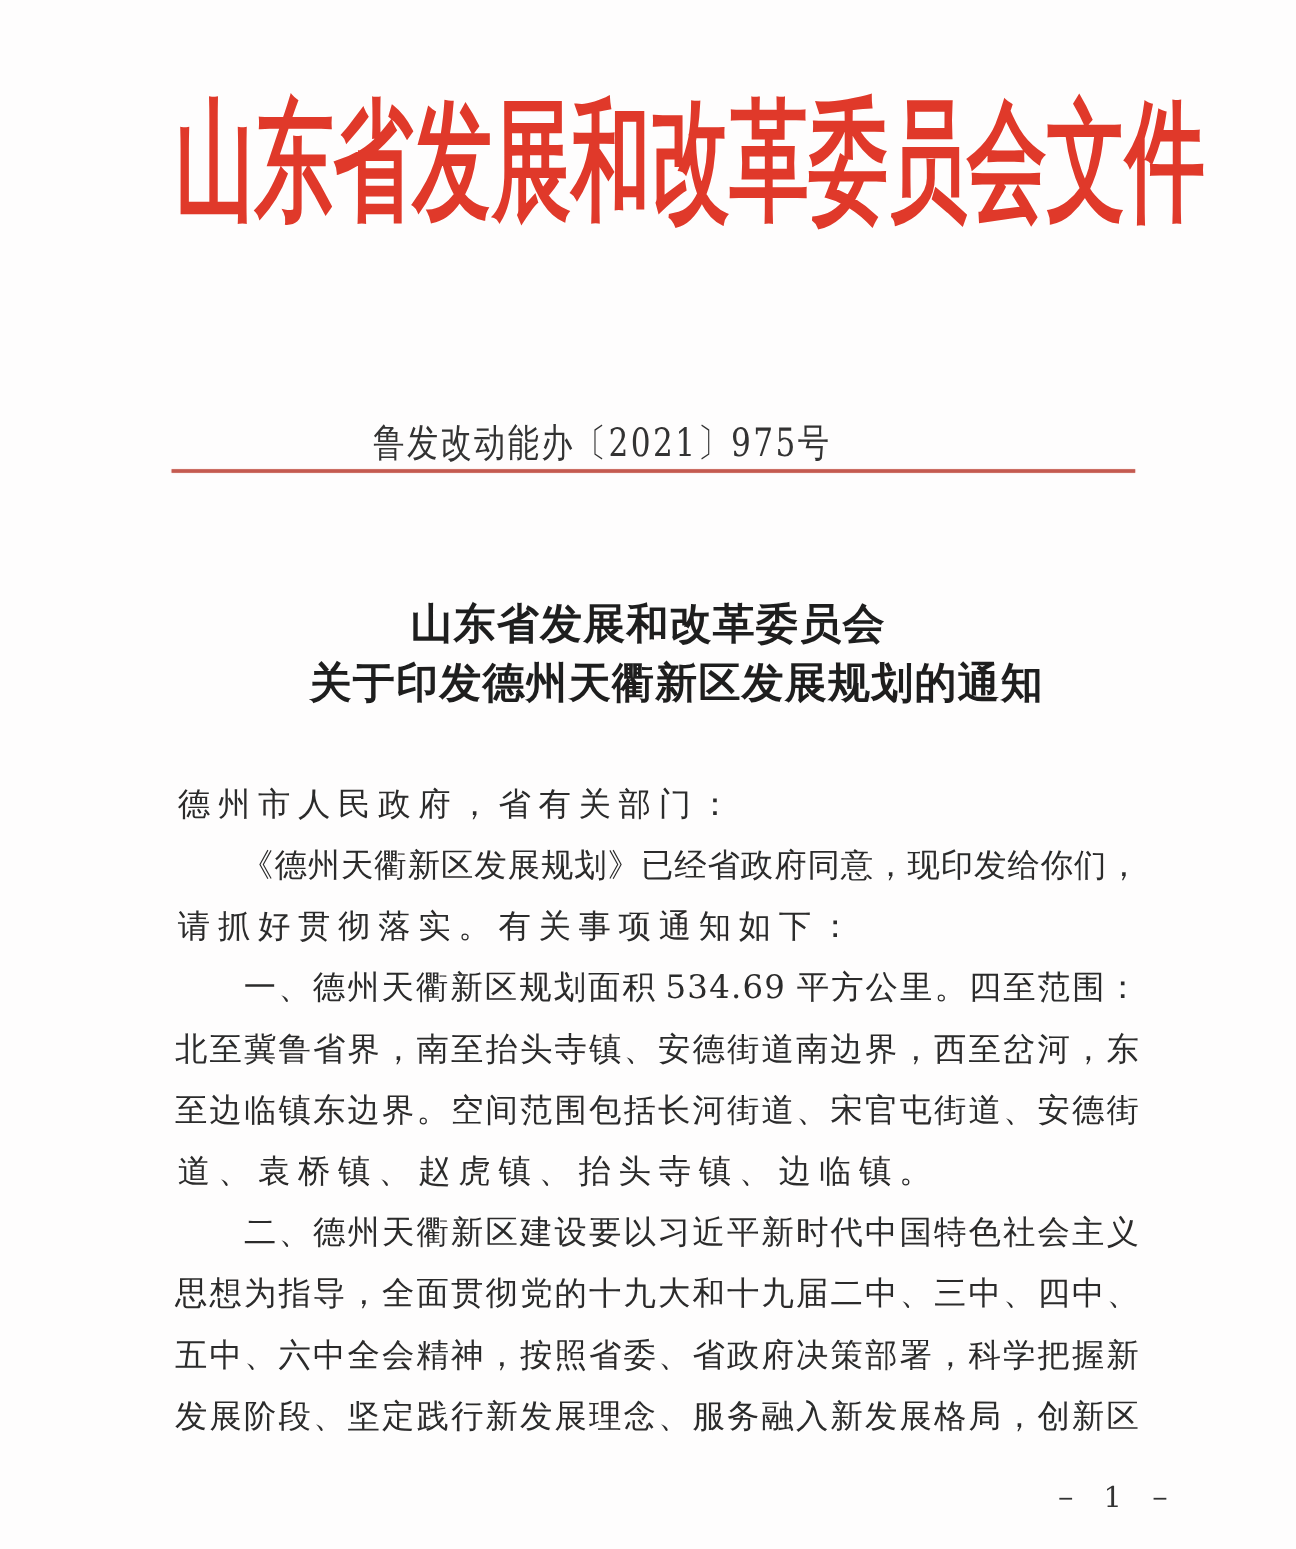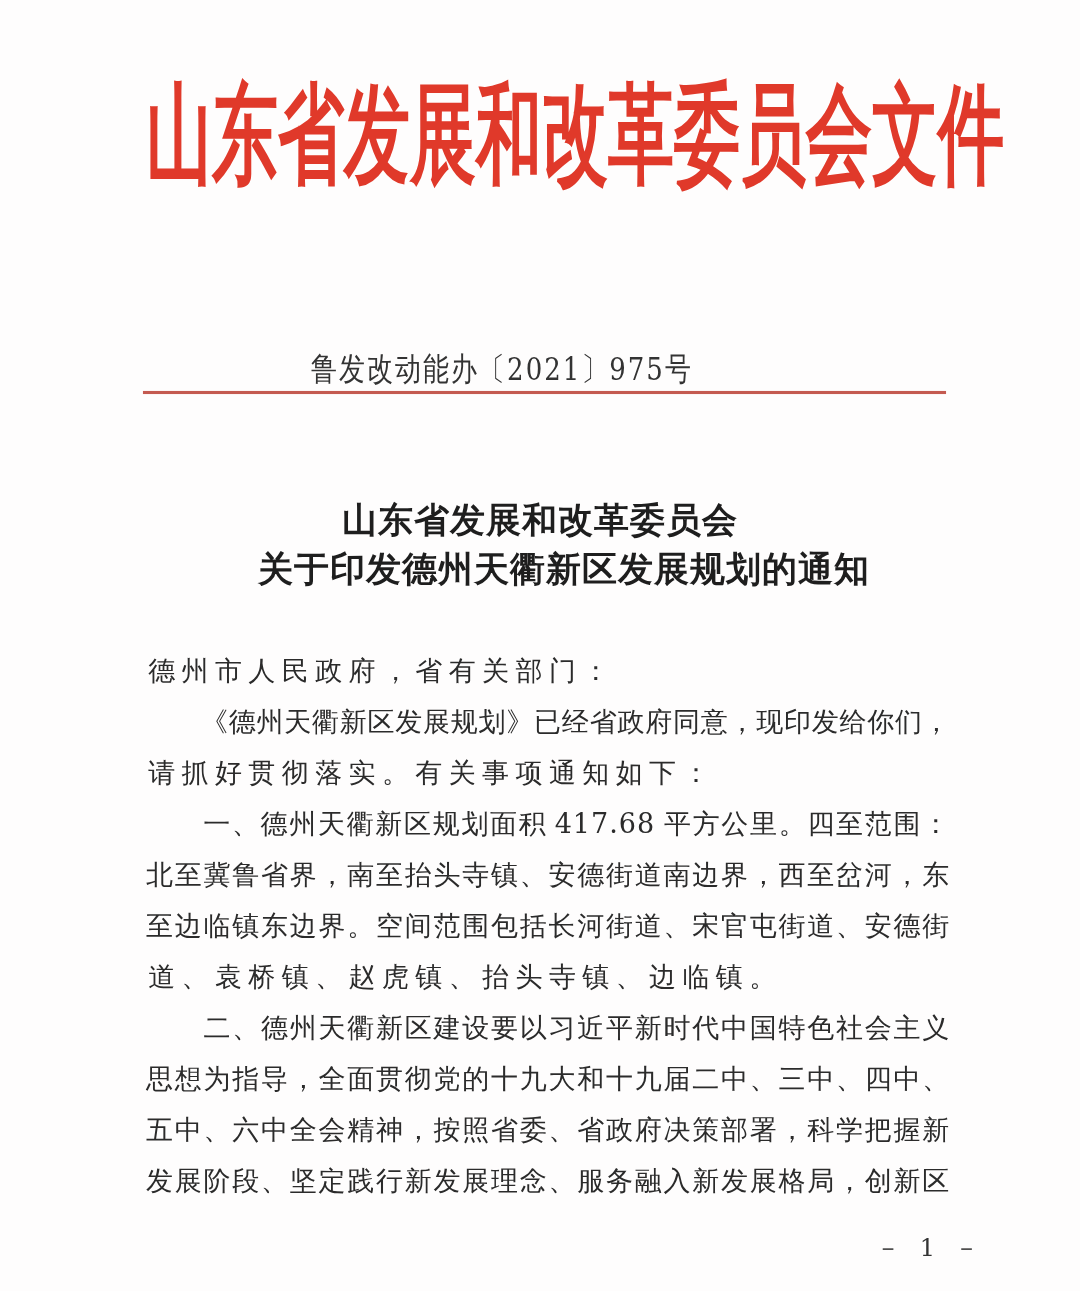--- a/index.html
+++ b/index.html
@@ -219,21 +219,21 @@
         <span class="ch">德</span>
         <span class="ch">州</span>
         <span class="ch">天</span>
         <span class="ch">衢</span>
         <span class="ch">新</span>
         <span class="ch">区</span>
         <span class="ch">规</span>
         <span class="ch">划</span>
         <span class="ch">面</span>
         <span class="ch">积</span>
-        <span style="display: inline-block; padding: 0px 8px; font-family: &quot;DejaVu Serif&quot;, &quot;Liberation Serif&quot;, serif; letter-spacing: 1px;">417.68</span>
+        <span style="display: inline-block; padding: 0px 8px; font-family: &quot;DejaVu Serif&quot;, &quot;Liberation Serif&quot;, serif; letter-spacing: 1px;">534.69</span>
         <span class="ch">平</span>
         <span class="ch">方</span>
         <span class="ch">公</span>
         <span class="ch">里</span>
         <span class="ch">。</span>
         <span class="ch">四</span>
         <span class="ch">至</span>
         <span class="ch">范</span>
         <span class="ch">围</span>
         <span class="ch">：</span>

